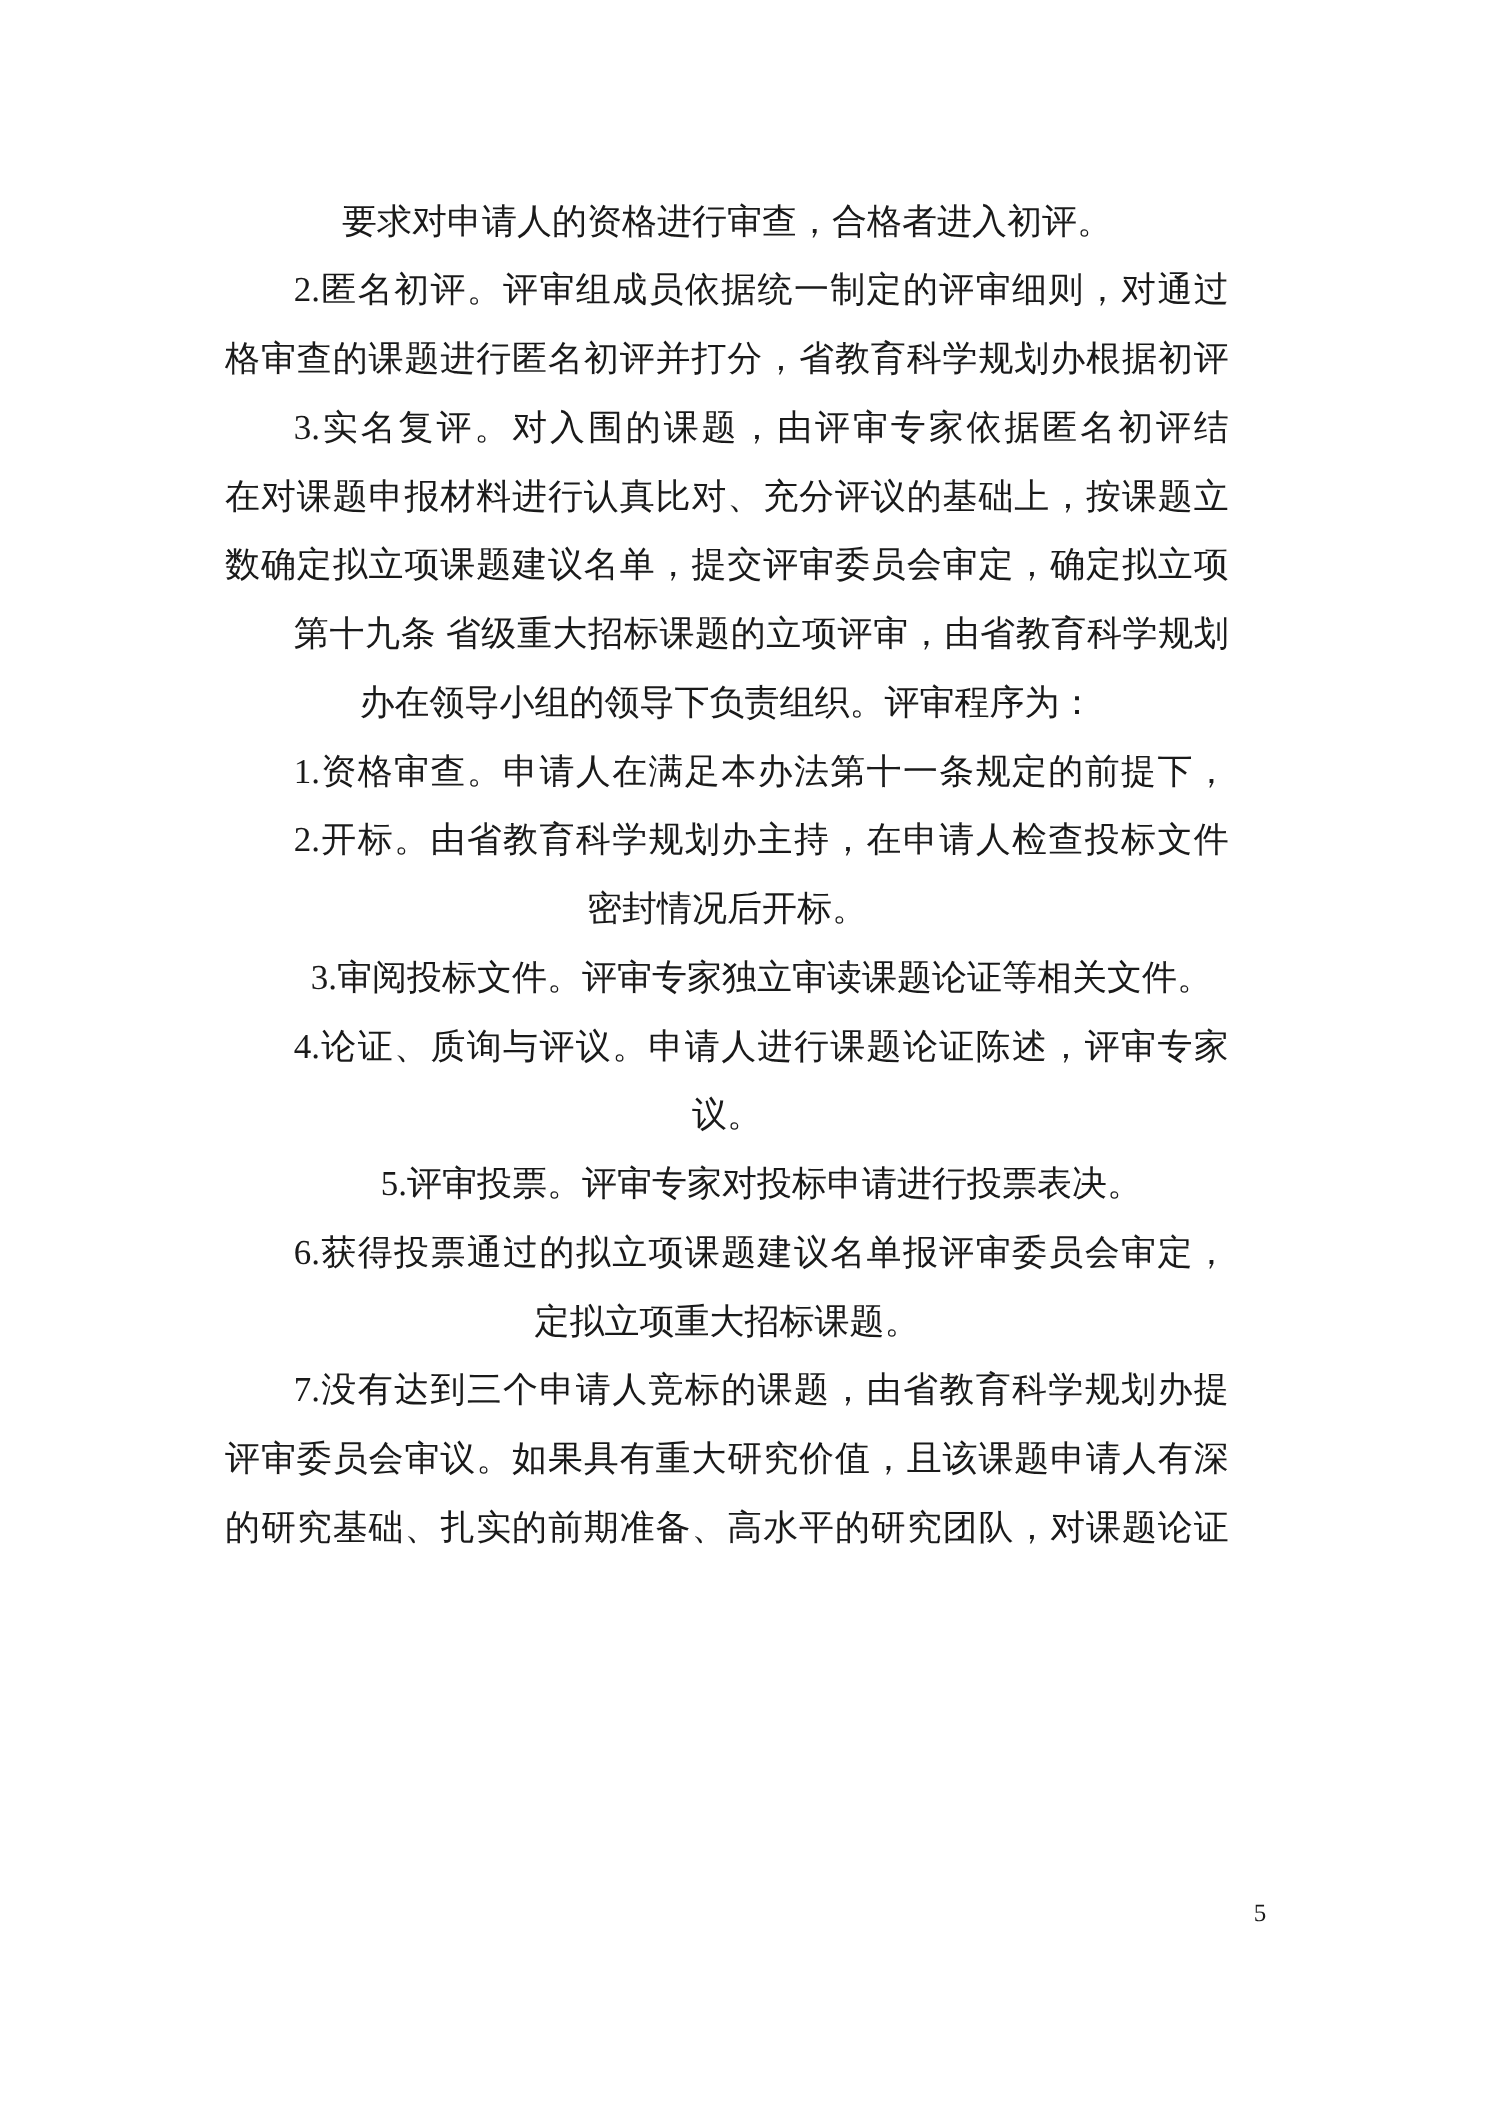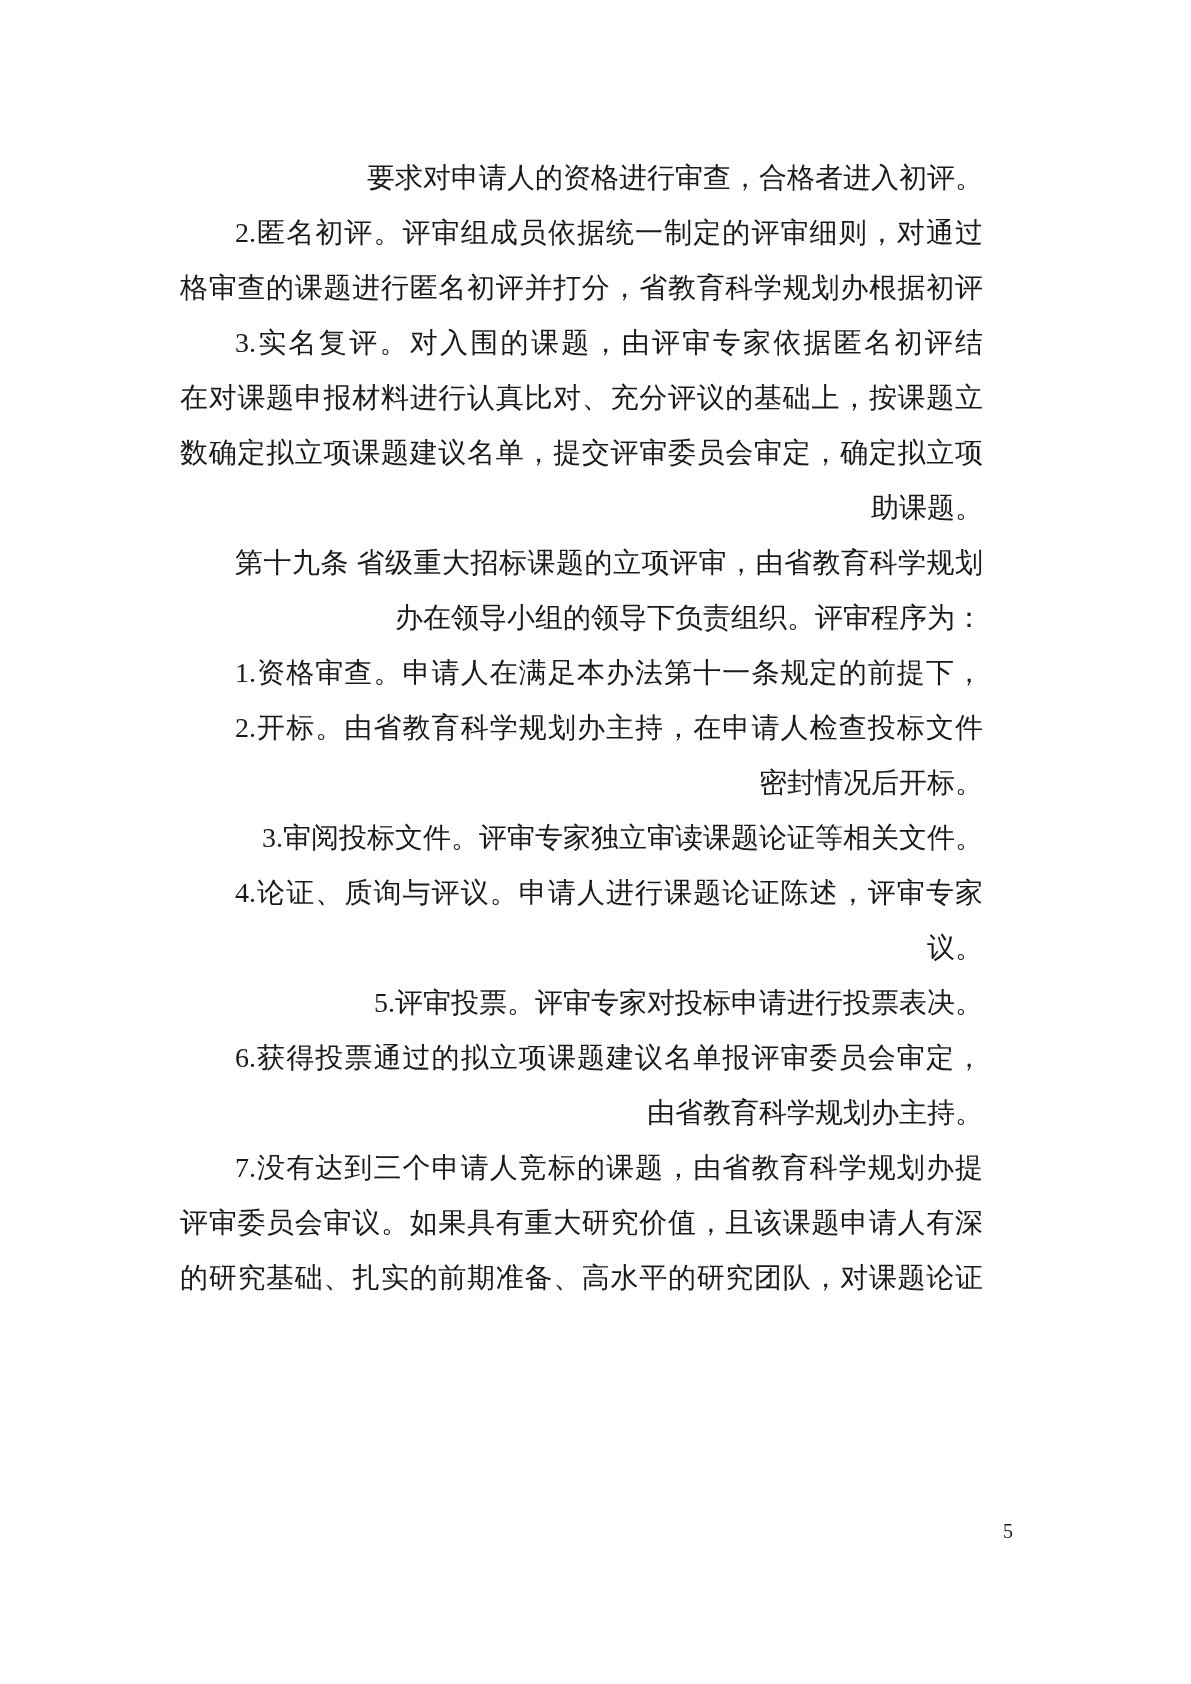--- a/index.html
+++ b/index.html
@@ -19,21 +19,21 @@
   .text-body {
     position: absolute;
     left: 180px;
     top: 150px;
     width: 803px;
   }
   .line {
     height: 55px;
     line-height: 55px;
     font-size: 28px;
-    text-align: right;
+    text-align: center;
     white-space: normal;
     overflow: hidden;
   }
   .line.justify {
     text-align: justify;
     text-align-last: justify;
   }
   .line.indent {
     text-indent: 55px;
   }
@@ -55,30 +55,29 @@
 <body>
 
 <div class="page">
   <div class="text-body" id="text-body">
       <div class="line">要求对申请人的资格进行审查，合格者进入初评。</div>
       <div class="line indent justify">2.匿名初评。评审组成员依据统一制定的评审细则，对通过资</div>
       <div class="line justify">格审查的课题进行匿名初评并打分，省教育科学规划办根据初评分</div>
       <div class="line indent justify">3.实名复评。对入围的课题，由评审专家依据匿名初评结果，</div>
       <div class="line justify">在对课题申报材料进行认真比对、充分评议的基础上，按课题立项</div>
       <div class="line justify">数确定拟立项课题建议名单，提交评审委员会审定，确定拟立项资</div>
-      <div class="line">助课题。</div>
       <div class="line indent justify"><span class="bold-lead">第十九条</span> 省级重大招标课题的立项评审，由省教育科学规划</div>
       <div class="line">办在领导小组的领导下负责组织。评审程序为：</div>
       <div class="line indent justify">1.资格审查。申请人在满足本办法第十一条规定的前提下，还</div>
       <div class="line indent justify">2.开标。由省教育科学规划办主持，在申请人检查投标文件的</div>
       <div class="line">密封情况后开标。</div>
       <div class="line indent">3.审阅投标文件。评审专家独立审读课题论证等相关文件。</div>
       <div class="line indent justify">4.论证、质询与评议。申请人进行课题论证陈述，评审专家对</div>
       <div class="line">议。</div>
       <div class="line indent">5.评审投票。评审专家对投标申请进行投票表决。</div>
       <div class="line indent justify">6.获得投票通过的拟立项课题建议名单报评审委员会审定，确</div>
-      <div class="line">由省教育科学规划办主持。</div>
+      <div class="line">定拟立项重大招标课题。</div>
       <div class="line indent justify">7.没有达到三个申请人竞标的课题，由省教育科学规划办提交</div>
       <div class="line justify">评审委员会审议。如果具有重大研究价值，且该课题申请人有深厚</div>
       <div class="line justify">的研究基础、扎实的前期准备、高水平的研究团队，对课题论证充</div>
     </div>
   <div class="page-number">5</div>
 </div>
 
 </body></html>

